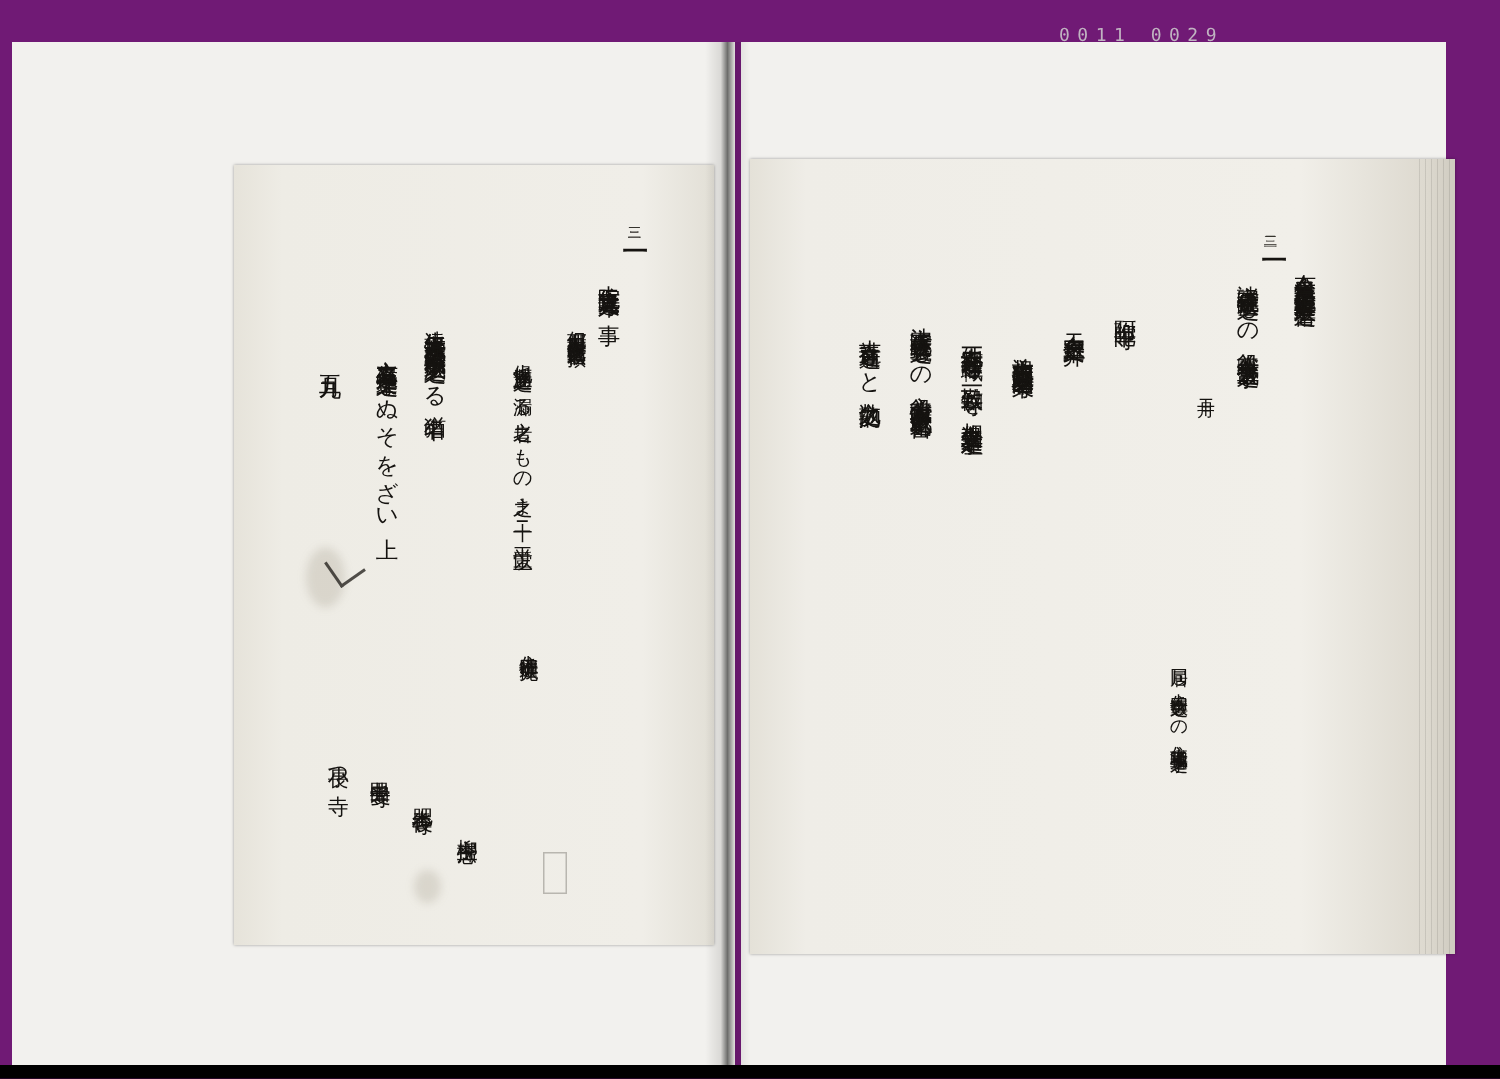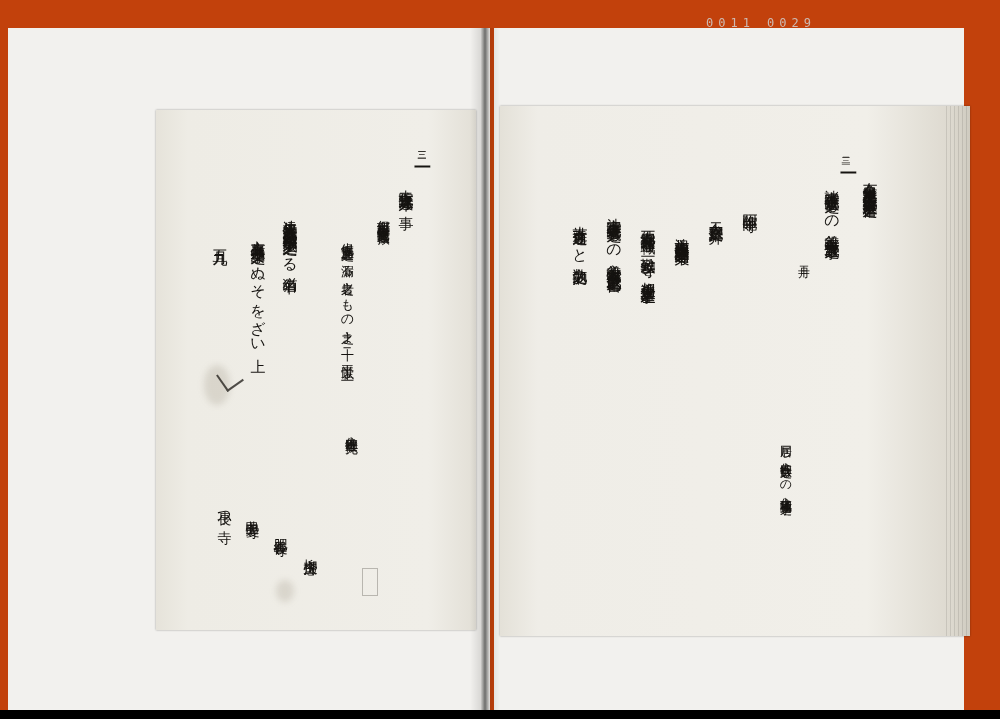--- a/index.html
+++ b/index.html
@@ -10,21 +10,21 @@
   body {
     width: 1000px;
     height: 719px;
     overflow: hidden;
     font-family: "DejaVu Sans", sans-serif;
   }
   #scan {
     position: relative;
     width: 1000px;
     height: 719px;
-    background: #c2410c;
+    background: #701a75;
   }
   
   .film-left {
     position: absolute;
     left: 8px;
     top: 28px;
     width: 482px;
     height: 682px;
     background: #f2f1ee;
   }

